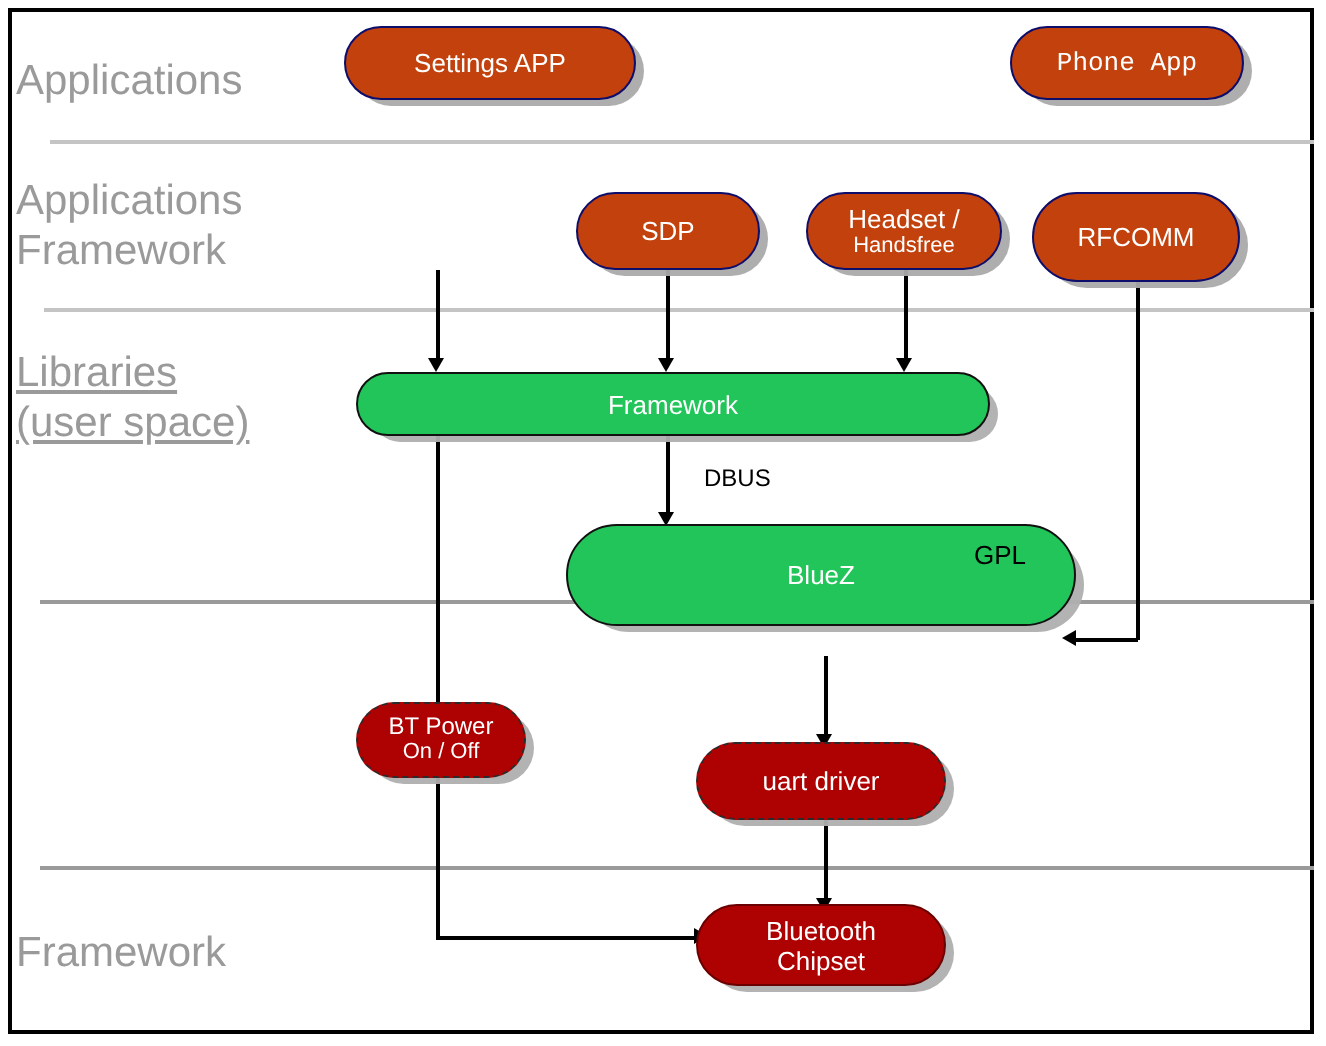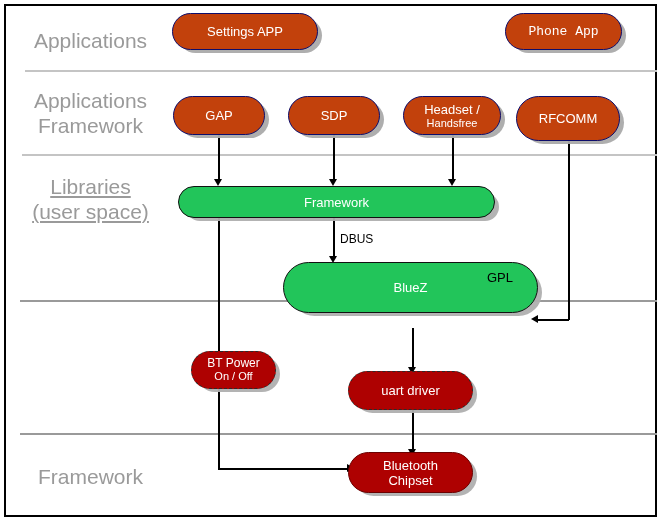--- a/index.html
+++ b/index.html
@@ -3,21 +3,21 @@
 <meta charset="utf-8">
 <style>
   html,body{margin:0;padding:0;background:#fff;}
   body{width:663px;height:523px;font-family:"Liberation Sans",sans-serif;}
   #stage{position:relative;width:663px;height:523px;background:#ffffff;overflow:hidden;}
   #frame{position:absolute;left:4px;top:4px;width:653px;height:513px;border:2px solid #000;box-sizing:border-box;}
 
   .divider{position:absolute;height:2px;background:#9a9a9a;}
   .divider.light{background:#c4c4c4;}
 
-  .layer-label{position:absolute;color:#9a9a9a;font-size:21px;line-height:25px;text-align:center;letter-spacing:0px;white-space:pre-line;}
+  .layer-label{position:absolute;color:#9a9a9a;font-size:21px;line-height:25px;letter-spacing:0px;white-space:pre-line;}
 
   .node{position:absolute;box-sizing:border-box;display:flex;flex-direction:column;align-items:center;justify-content:center;border-radius:999px;color:#fff;text-align:center;}
 
   .node-blue{background:#c2410c;border:1px solid #0d0d6b;box-shadow:5px 4px 0 -1px rgba(170,170,170,0.95);}
   .node-green{background:#22c55a;border:1.5px solid #111;box-shadow:6px 5px 0 -2px rgba(175,175,175,0.95);}
   .node-red{background:#ae0101;border:1px solid #6b0000;box-shadow:5px 4px 0 -1px rgba(175,175,175,0.95);}
   .node-red.dashed{border:1.5px dashed #2b2b2b;}
 
   .t1{font-size:13px;line-height:15px;}
   .t2{font-size:11px;line-height:13px;}
@@ -26,21 +26,21 @@
 
   .gpl{position:absolute;right:24px;top:7px;color:#000;font-size:13px;}
 
   .conn{position:absolute;background:#000;}
   .vline{width:1.5px;}
   .hline{height:1.5px;}
   .arrow-down{position:absolute;width:0;height:0;border-left:4.5px solid transparent;border-right:4.5px solid transparent;border-top:7px solid #000;}
   .arrow-left{position:absolute;width:0;height:0;border-top:4.5px solid transparent;border-bottom:4.5px solid transparent;border-right:7px solid #000;}
   .arrow-right{position:absolute;width:0;height:0;border-top:4.5px solid transparent;border-bottom:4.5px solid transparent;border-left:7px solid #000;}
 
-  .edge-label{position:absolute;color:#000;font-size:12px;}
+  .edge-label{position:absolute;color:#000;font-size:12px;margin-left:12px;}
 </style>
 </head>
 <body>
 
 <div id="stage">
   <div id="frame"></div>
 
   <div class="divider light" style="left:25px;top:70px;width:632px;"></div>
   <div class="divider light" style="left:22px;top:154px;width:635px;"></div>
   <div class="divider" style="left:20px;top:300px;width:637px;height:1.5px;"></div>
@@ -80,43 +80,40 @@
   <div class="conn vline" style="left:412px;top:410px;height:42px;"></div>
   <div class="arrow-down" style="left:408px;top:449px;"></div>
 
   <div class="node node-blue" style="left:172px;top:13px;width:146px;height:37px;">
     <span class="t1">Settings APP</span>
   </div>
   <div class="node node-blue" style="left:505px;top:13px;width:117px;height:37px;font-family:Liberation Mono, monospace;">
     <span class="t1">Phone App</span>
   </div>
 
-  <div class="node node-blue" style="left:173px;top:96px;width:92px;height:39px;">
-    <span class="t1">GAP</span>
-  </div>
   <div class="node node-blue" style="left:288px;top:96px;width:92px;height:39px;justify-content:center;">
     <span class="t1">SDP</span>
   </div>
   <div class="node node-blue" style="left:403px;top:96px;width:98px;height:39px;">
     <span class="t1">Headset /</span>
     <span class="t2">Handsfree</span>
   </div>
   <div class="node node-blue" style="left:516px;top:96px;width:104px;height:45px;">
     <span class="t1">RFCOMM</span>
   </div>
 
   <div class="node node-green" style="left:178px;top:186px;width:317px;height:32px;">
     <span class="t-frame">Framework</span>
   </div>
   <div class="node node-green" style="left:283px;top:262px;width:255px;height:51px;">
     <span class="gpl">GPL</span>
     <span class="t-bluez">BlueZ</span>
   </div>
 
-  <div class="node node-red dashed" style="left:191px;top:351px;width:85px;height:38px;">
+  <div class="node node-red dashed" style="left:178px;top:351px;width:85px;height:38px;">
     <span class="t2" style="font-size:12px;">BT Power</span>
     <span class="t2">On / Off</span>
   </div>
   <div class="node node-red dashed" style="left:348px;top:371px;width:125px;height:39px;">
     <span class="t1">uart driver</span>
   </div>
 
   <div class="node node-red" style="left:348px;top:452px;width:125px;height:41px;">
     <span class="t1">Bluetooth</span>
     <span class="t1">Chipset</span>

